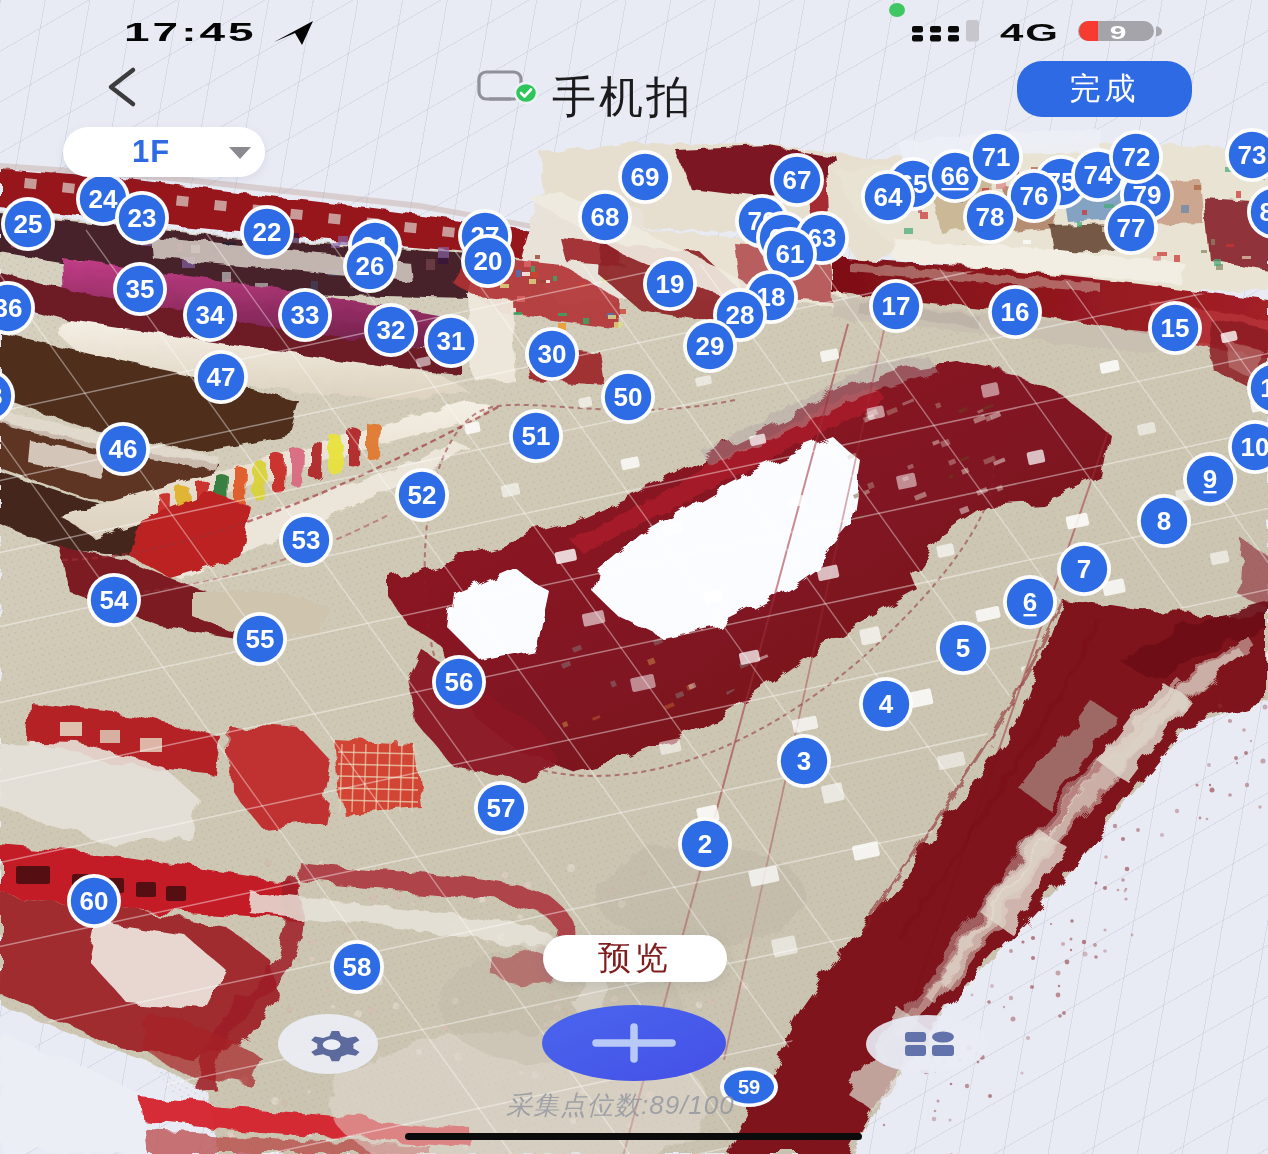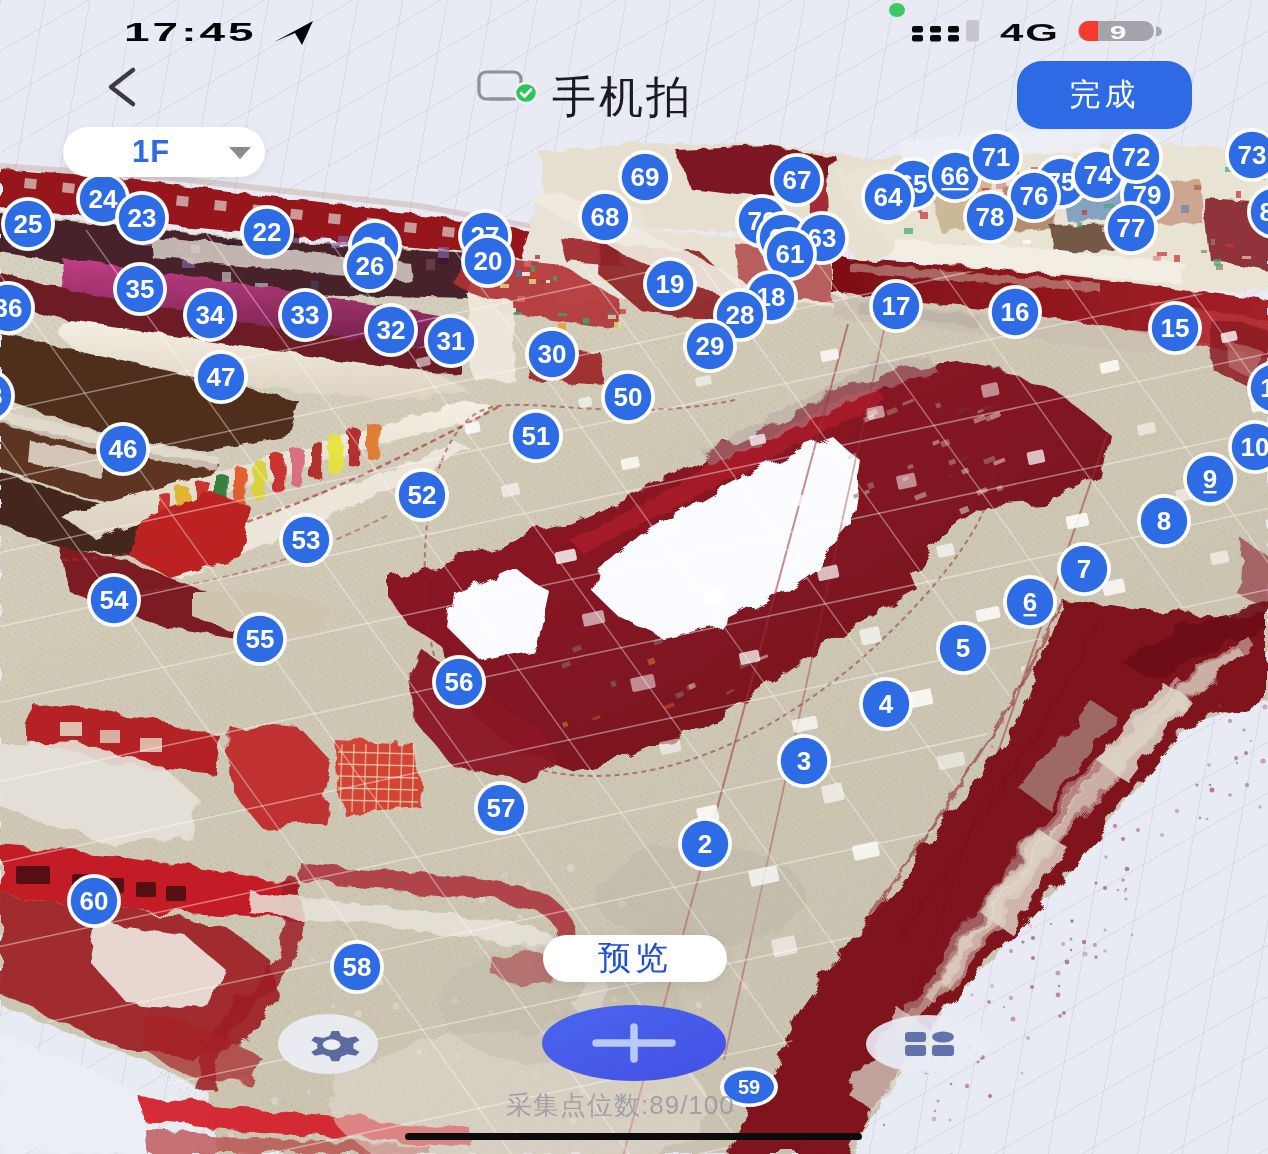--- a/index.html
+++ b/index.html
@@ -1226,29 +1226,29 @@
 
 <svg class="ui" style="left:472px;top:68px;" width="68" height="40" viewBox="0 0 68 40">
   <rect x="7" y="4" width="42" height="27" rx="7" fill="none" stroke="#90909a" stroke-width="3.2"></rect>
   <path d="M 17,31 l 22,0" stroke="#90909a" stroke-width="3.2"></path>
   <ellipse cx="54" cy="25" rx="11" ry="10" fill="#2ec55c" stroke="#eef0f7" stroke-width="2.5"></ellipse>
   <path d="M 49,25 l 3.5,3.5 l 6.5,-7" fill="none" stroke="#fff" stroke-width="2.6" stroke-linecap="round" stroke-linejoin="round"></path>
 </svg>
 
 <div class="ui" style="left:552px;top:68px;font-size:44px;color:#1b1b1d;letter-spacing:3px;">手机拍</div>
 
-<div class="ui" style="left:1017px;top:61px;width:175px;height:68px;border-radius:25px;background:#2e6ae3;color:#fff;font-size:31px;letter-spacing:4px;display:flex;align-items:center;justify-content:center;">完成</div>
+<div class="ui" style="left:1017px;top:61px;width:175px;height:56px;border-radius:25px;background:#2e6ae3;color:#fff;font-size:31px;letter-spacing:4px;display:flex;align-items:center;justify-content:center;">完成</div>
 
 <div class="ui" style="left:63px;top:127px;width:202px;height:50px;border-radius:25px;background:#fff;box-shadow:0 3px 10px rgba(60,70,110,0.10);"></div>
 <div class="ui" style="left:132px;top:134px;font-size:31px;font-weight:bold;color:#2e6ae3;letter-spacing:1px;">1F</div>
 <svg class="ui" style="left:226px;top:144px;" width="28" height="18" viewBox="0 0 28 18">
       <path d="M 3,3 L 25,3 L 14,15 Z" fill="#8a8a90"></path>
     </svg>
 
-<div class="ui" style="left:543px;top:935px;width:184px;height:47px;border-radius:24px;background:#fff;box-shadow:0 3px 12px rgba(60,70,110,0.12);display:flex;align-items:center;justify-content:center;font-size:33px;color:#1d4ed8;letter-spacing:4px;">预览</div>
+<div class="ui" style="left:543px;top:935px;width:184px;height:47px;border-radius:24px;background:#fff;box-shadow:0 3px 12px rgba(60,70,110,0.12);display:flex;align-items:center;justify-content:center;font-size:33px;color:#7f1d1d;letter-spacing:4px;">预览</div>
 
 <svg class="ui" style="left:276px;top:1012px;" width="104" height="64" viewBox="0 0 104 64">
   <ellipse cx="52" cy="32" rx="50" ry="30" fill="rgba(236,238,246,0.92)"></ellipse>
   <g transform="translate(52,32) scale(1.05,0.62)">
     <path d="M0,-22 l7,0 2,8 a16 16 0 0 1 6,3.5 l8-2.5 3.5,6 -6,6 a16 16 0 0 1 0,7 l6,6 -3.5,6 -8-2.5 a16 16 0 0 1 -6,3.5 l-2,8 -7,0 -2-8 a16 16 0 0 1 -6-3.5 l-8,2.5 -3.5-6 6-6 a16 16 0 0 1 0-7 l-6-6 3.5-6 8,2.5 a16 16 0 0 1 6-3.5 Z" fill="#5c6a9e" transform="translate(3.5,1)"></path>
     <ellipse cx="3.5" cy="1" rx="8.5" ry="8.5" fill="#edeff6"></ellipse>
   </g>
 </svg>
 
 <svg class="ui" style="left:538px;top:1002px;" width="192px" height="86" viewBox="0 0 192 86">
@@ -1265,15 +1265,15 @@
 <svg class="ui" style="left:865px;top:1014px;" width="124" height="60" viewBox="0 0 124 60">
   <ellipse cx="62" cy="30" rx="61" ry="29" fill="rgba(232,234,244,0.92)"></ellipse>
   <g fill="#6272aa">
     <rect x="40" y="18" width="21" height="10" rx="3"></rect>
     <ellipse cx="78" cy="23" rx="11" ry="5.5"></ellipse>
     <rect x="40" y="31" width="21" height="11" rx="3"></rect>
     <rect x="67" y="31" width="22" height="11" rx="3"></rect>
   </g>
 </svg>
 
-<div class="ui" style="left:506px;top:1088px;font-size:26px;color:#90949f;opacity:0.78;letter-spacing:1px;">采集点位数:89/100</div>
+<div class="ui" style="left:506px;top:1088px;font-size:26px;color:#90949f;opacity:0.78;letter-spacing:1px;font-style:italic;">采集点位数:89/100</div>
 
 <div class="ui" style="left:405px;top:1133px;width:457px;height:7px;border-radius:4px;background:#0b0b0b;"></div>
 </div>
 </body></html>

